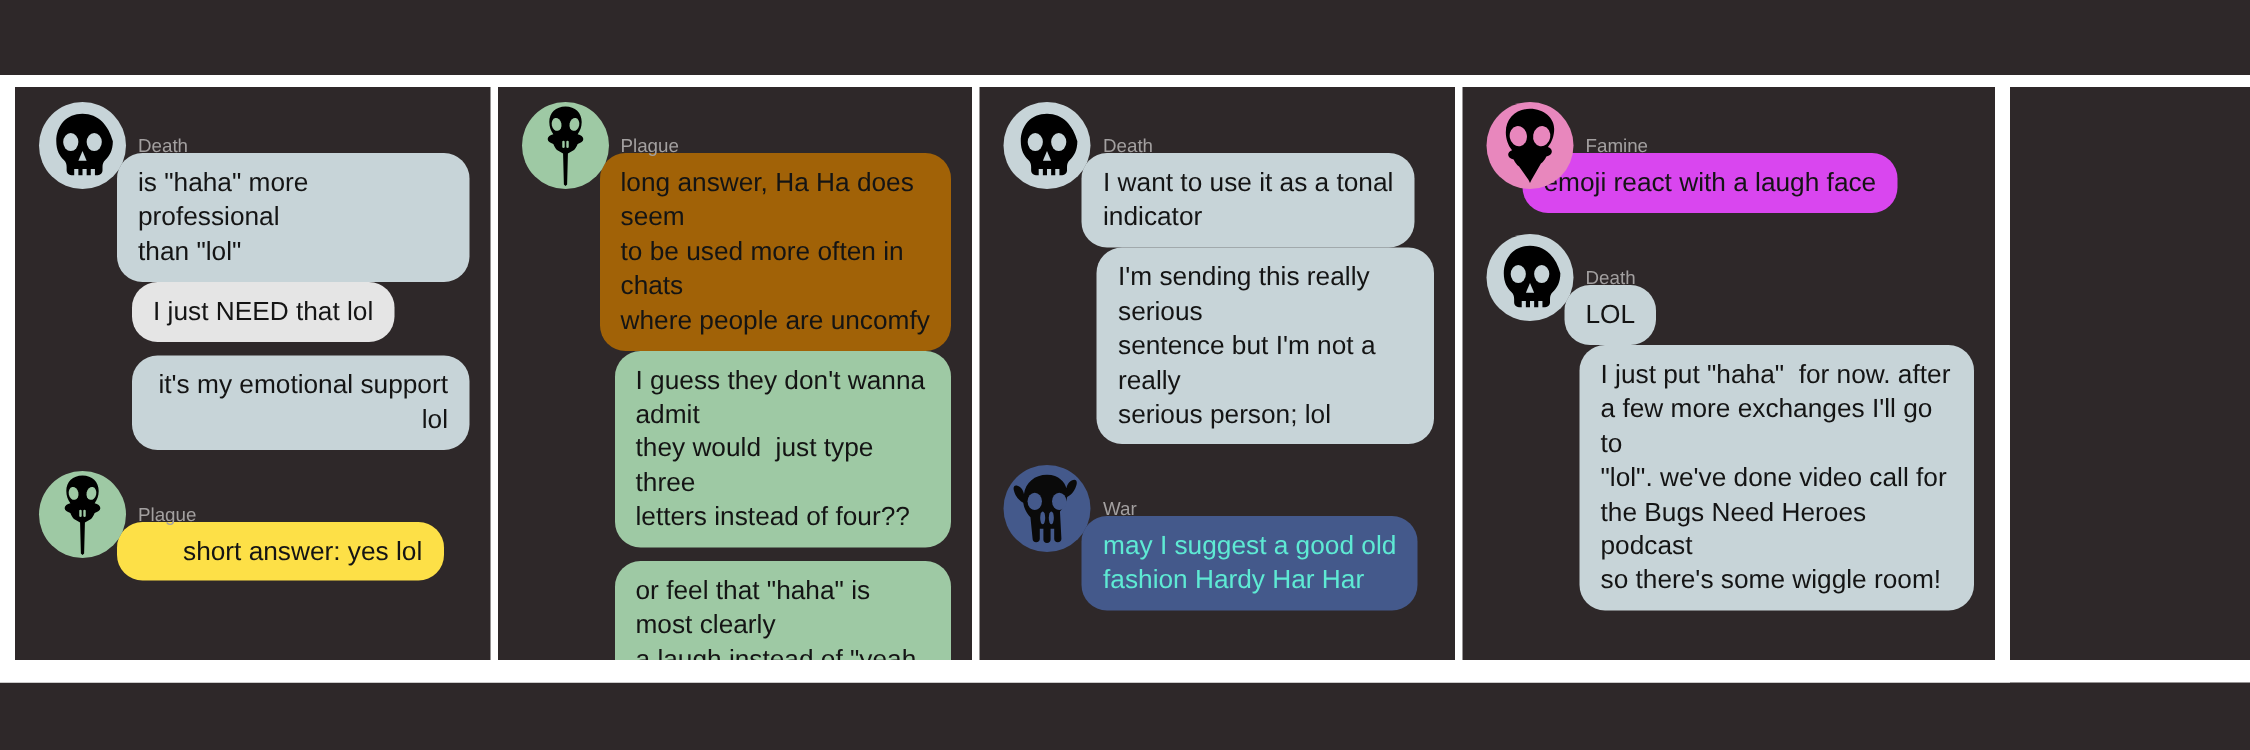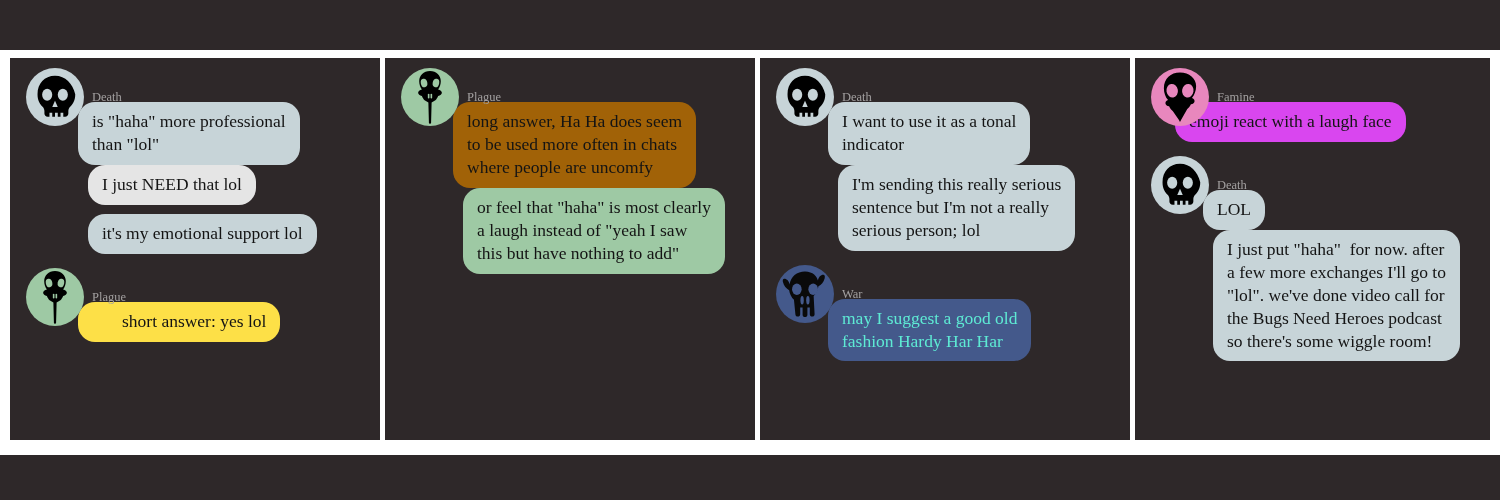--- a/index.html
+++ b/index.html
@@ -9,27 +9,26 @@
     font-family:"Liberation Sans", sans-serif;
     overflow:hidden;
   }
   #stage{position:relative;width:1500px;height:500px;background:#2e2829;}
 
   
   .band{position:absolute;left:0;width:1500px;background:#ffffff;}
   .band-top{top:50px;height:8px;}
   .band-bottom{top:440px;height:15px;}
   .panels{
-    position:absolute;left:0;top:50px;width:1500px;height:405px;
+    position:absolute;left:0;top:50px;width:1340px;height:405px;
     background:#ffffff;
     display:flex;
     gap:5px;
     padding:8px 10px 15px 10px;
     box-sizing:border-box;
-    font-family:Liberation Serif, serif;
   }
   .panel{
     flex:1 1 0;
     background:#2e2829;
     position:relative;
     overflow:hidden;
     padding:10px 14px 10px 16px;
     box-sizing:border-box;
   }
   .panel.p4{flex:0 0 355px;}
@@ -117,20 +116,23 @@
                 <path fill="#000000" d="M30 2c-12 0-20 8-20 19 0 6 2 11 5 15 -4 1 -7 3 -7 6 0 3 3 5 7 6 1 3 3 6 5 8 L27 60 L28 98 L30 100 L32 98 L33 60 L40 56c2-2 4-5 5-8 4-1 7-3 7-6 0-3-3-5-7-6 3-4 5-9 5-15C50 10 42 2 30 2z"></path>
                 <ellipse cx="19" cy="24" rx="6" ry="8" fill="#9ec9a4" transform="rotate(-12 19 24)"></ellipse>
                 <ellipse cx="41" cy="24" rx="6" ry="8" fill="#9ec9a4" transform="rotate(12 41 24)"></ellipse>
                 <rect x="26" y="44" width="3" height="9" rx="1.5" fill="#9ec9a4"></rect>
                 <rect x="31" y="44" width="3" height="9" rx="1.5" fill="#9ec9a4"></rect>
               </svg>
             </span>
           </div><div class="sender">Plague</div><div class="bubble first b-green" style="background: #a16207;">long answer, Ha Ha does seem
 to be used more often in chats
 where people are uncomfy</div></div>
+        <div class="msg"><div class="bubble indent b-green" style="background: rgb(158, 201, 164);">I guess they don't wanna admit
+they would  just type three
+letters instead of four??</div></div>
         <div class="msg"><div class="bubble indent b-green" style="background: rgb(158, 201, 164);">or feel that "haha" is most clearly
 a laugh instead of "yeah I saw
 this but have nothing to add"</div></div>
       </div>
       <div class="panel">
         <div class="row-av"><div class="avatar" style="background: rgb(199, 212, 216);">
             <span>
               <svg width="46" height="46" viewBox="0 0 100 100">
                 <path fill="#000000" d="M50 4C27 4 12 21 12 44c0 13 5 22 11 27 3 3 4 6 4 10v5c0 4 3 7 7 7h4v-9h6v9h6v-9h6v9h6v-9h6v9h4c4 0 7-3 7-7v-5c0-4 1-7 4-10 6-5 11-14 11-27C88 21 73 4 50 4z"></path>
                 <ellipse cx="33" cy="45" rx="11" ry="13" fill="#c7d4d8"></ellipse>

